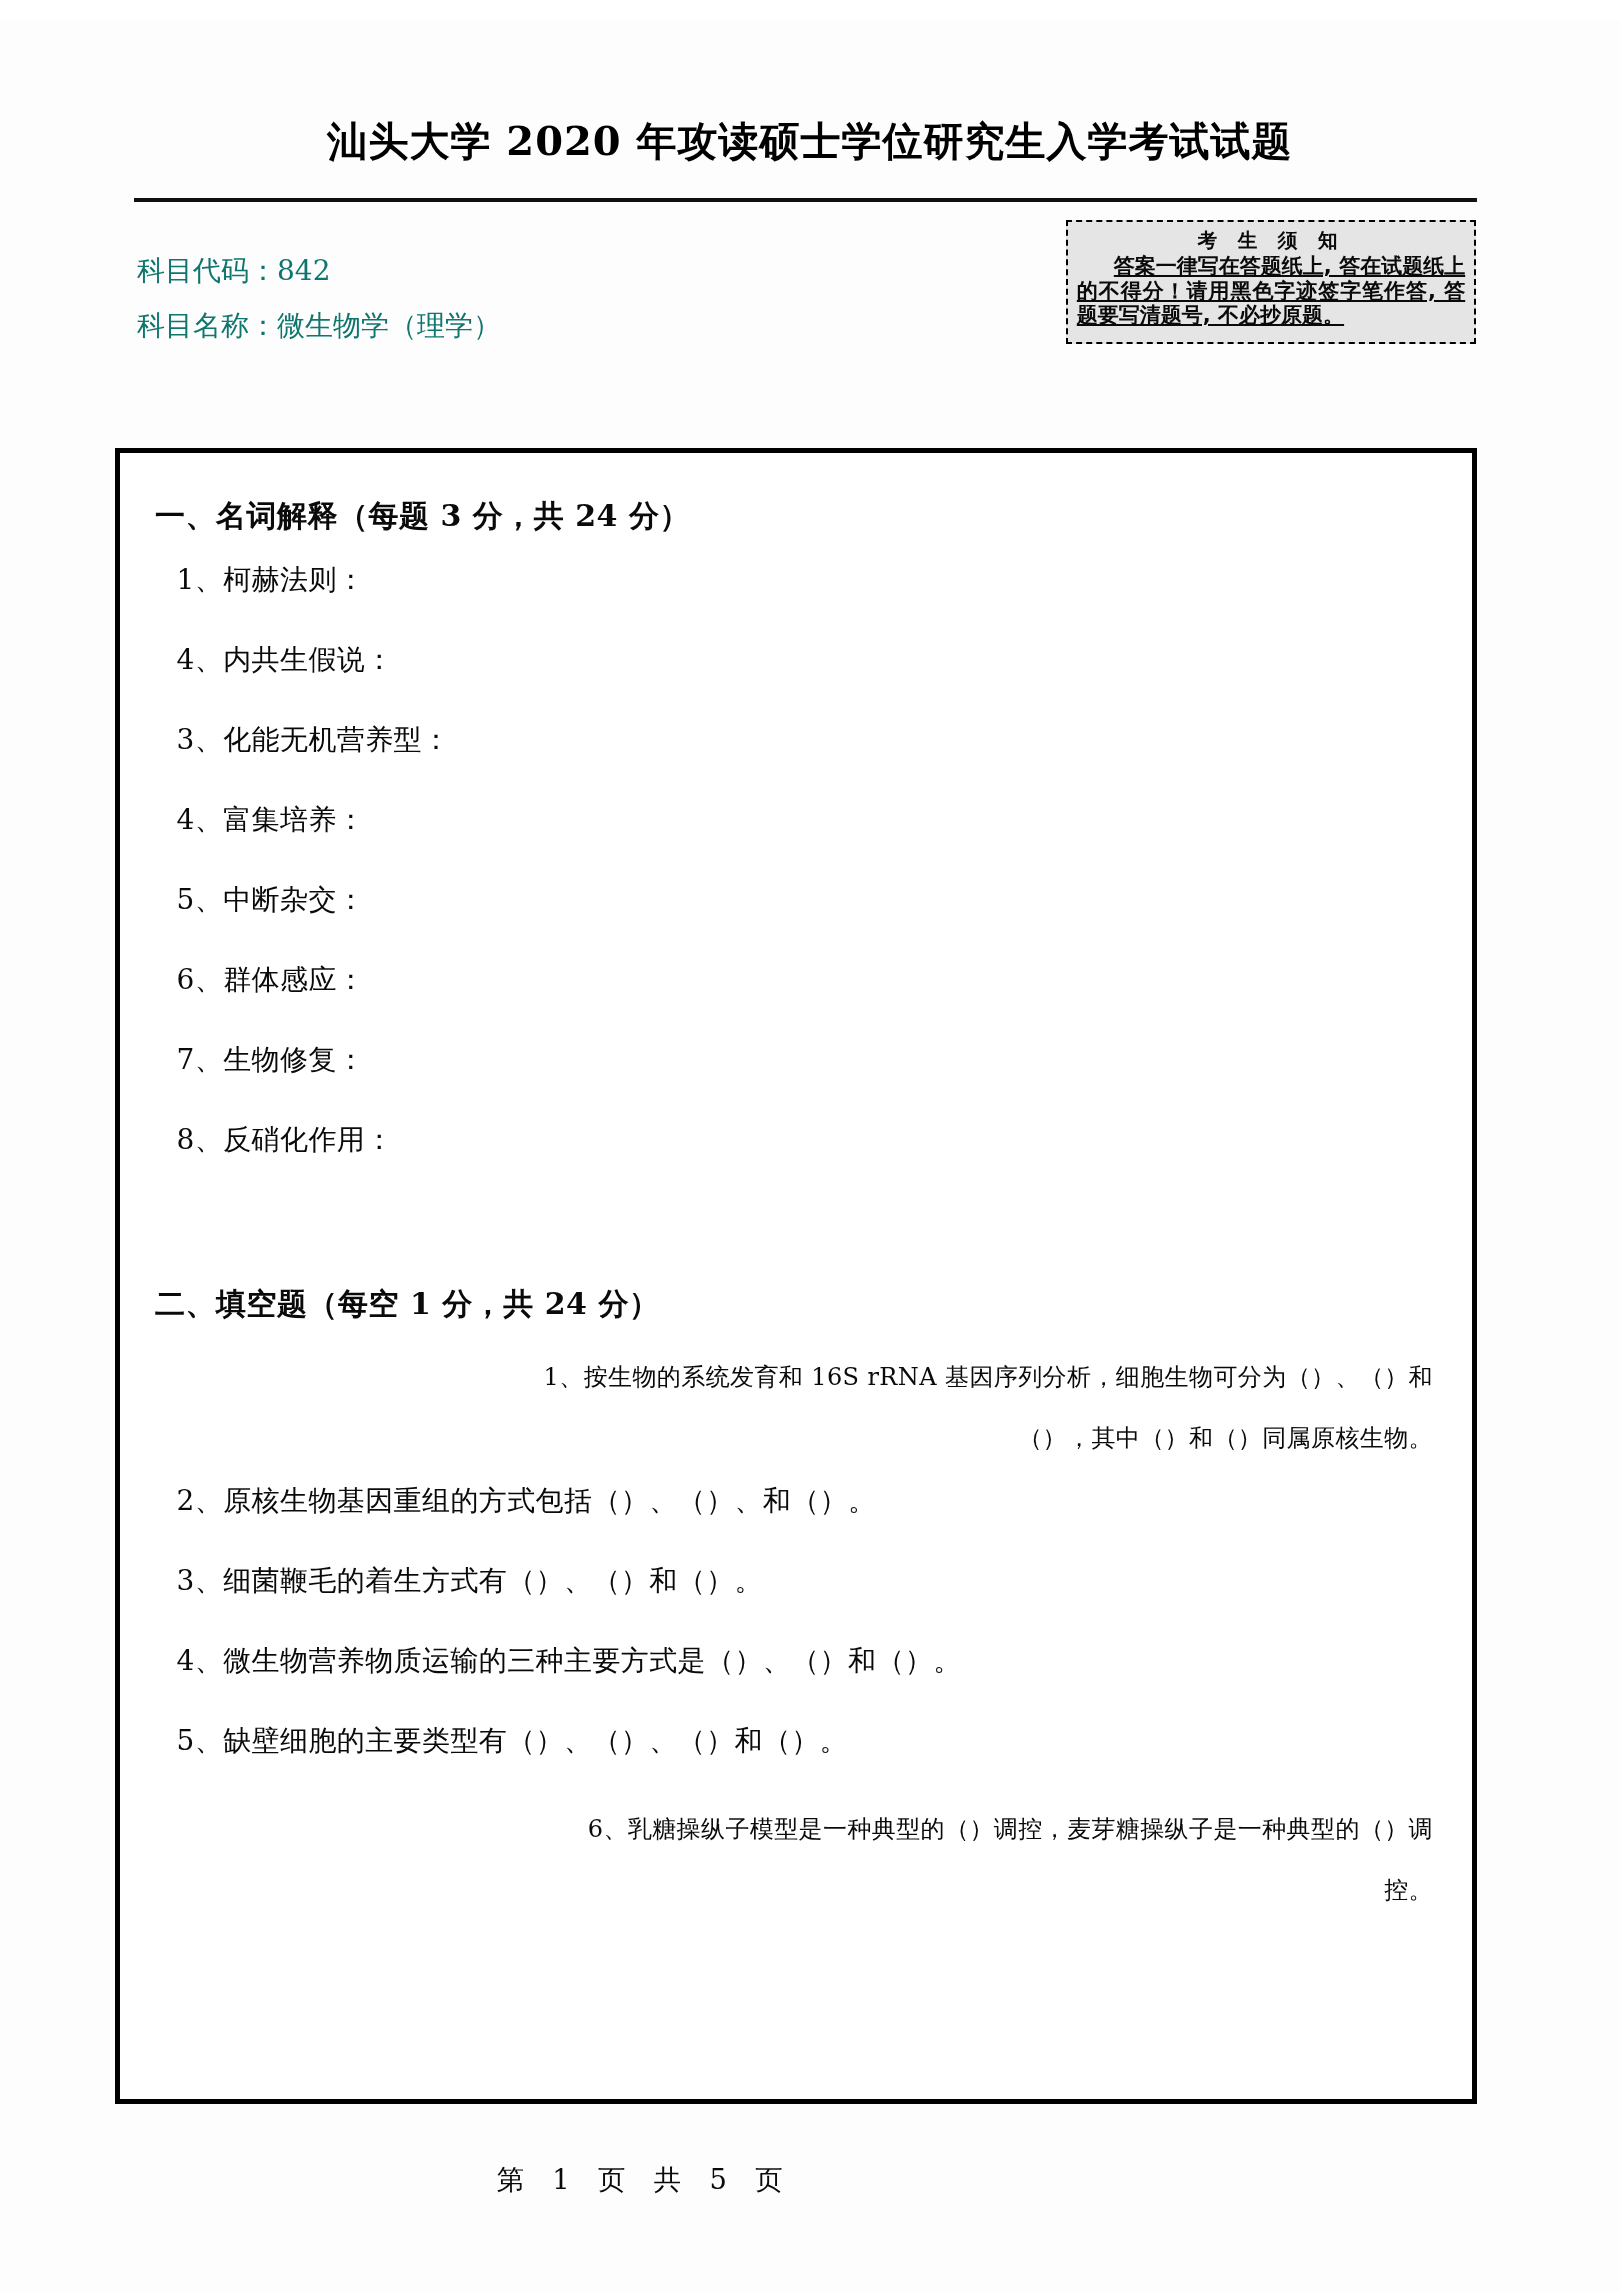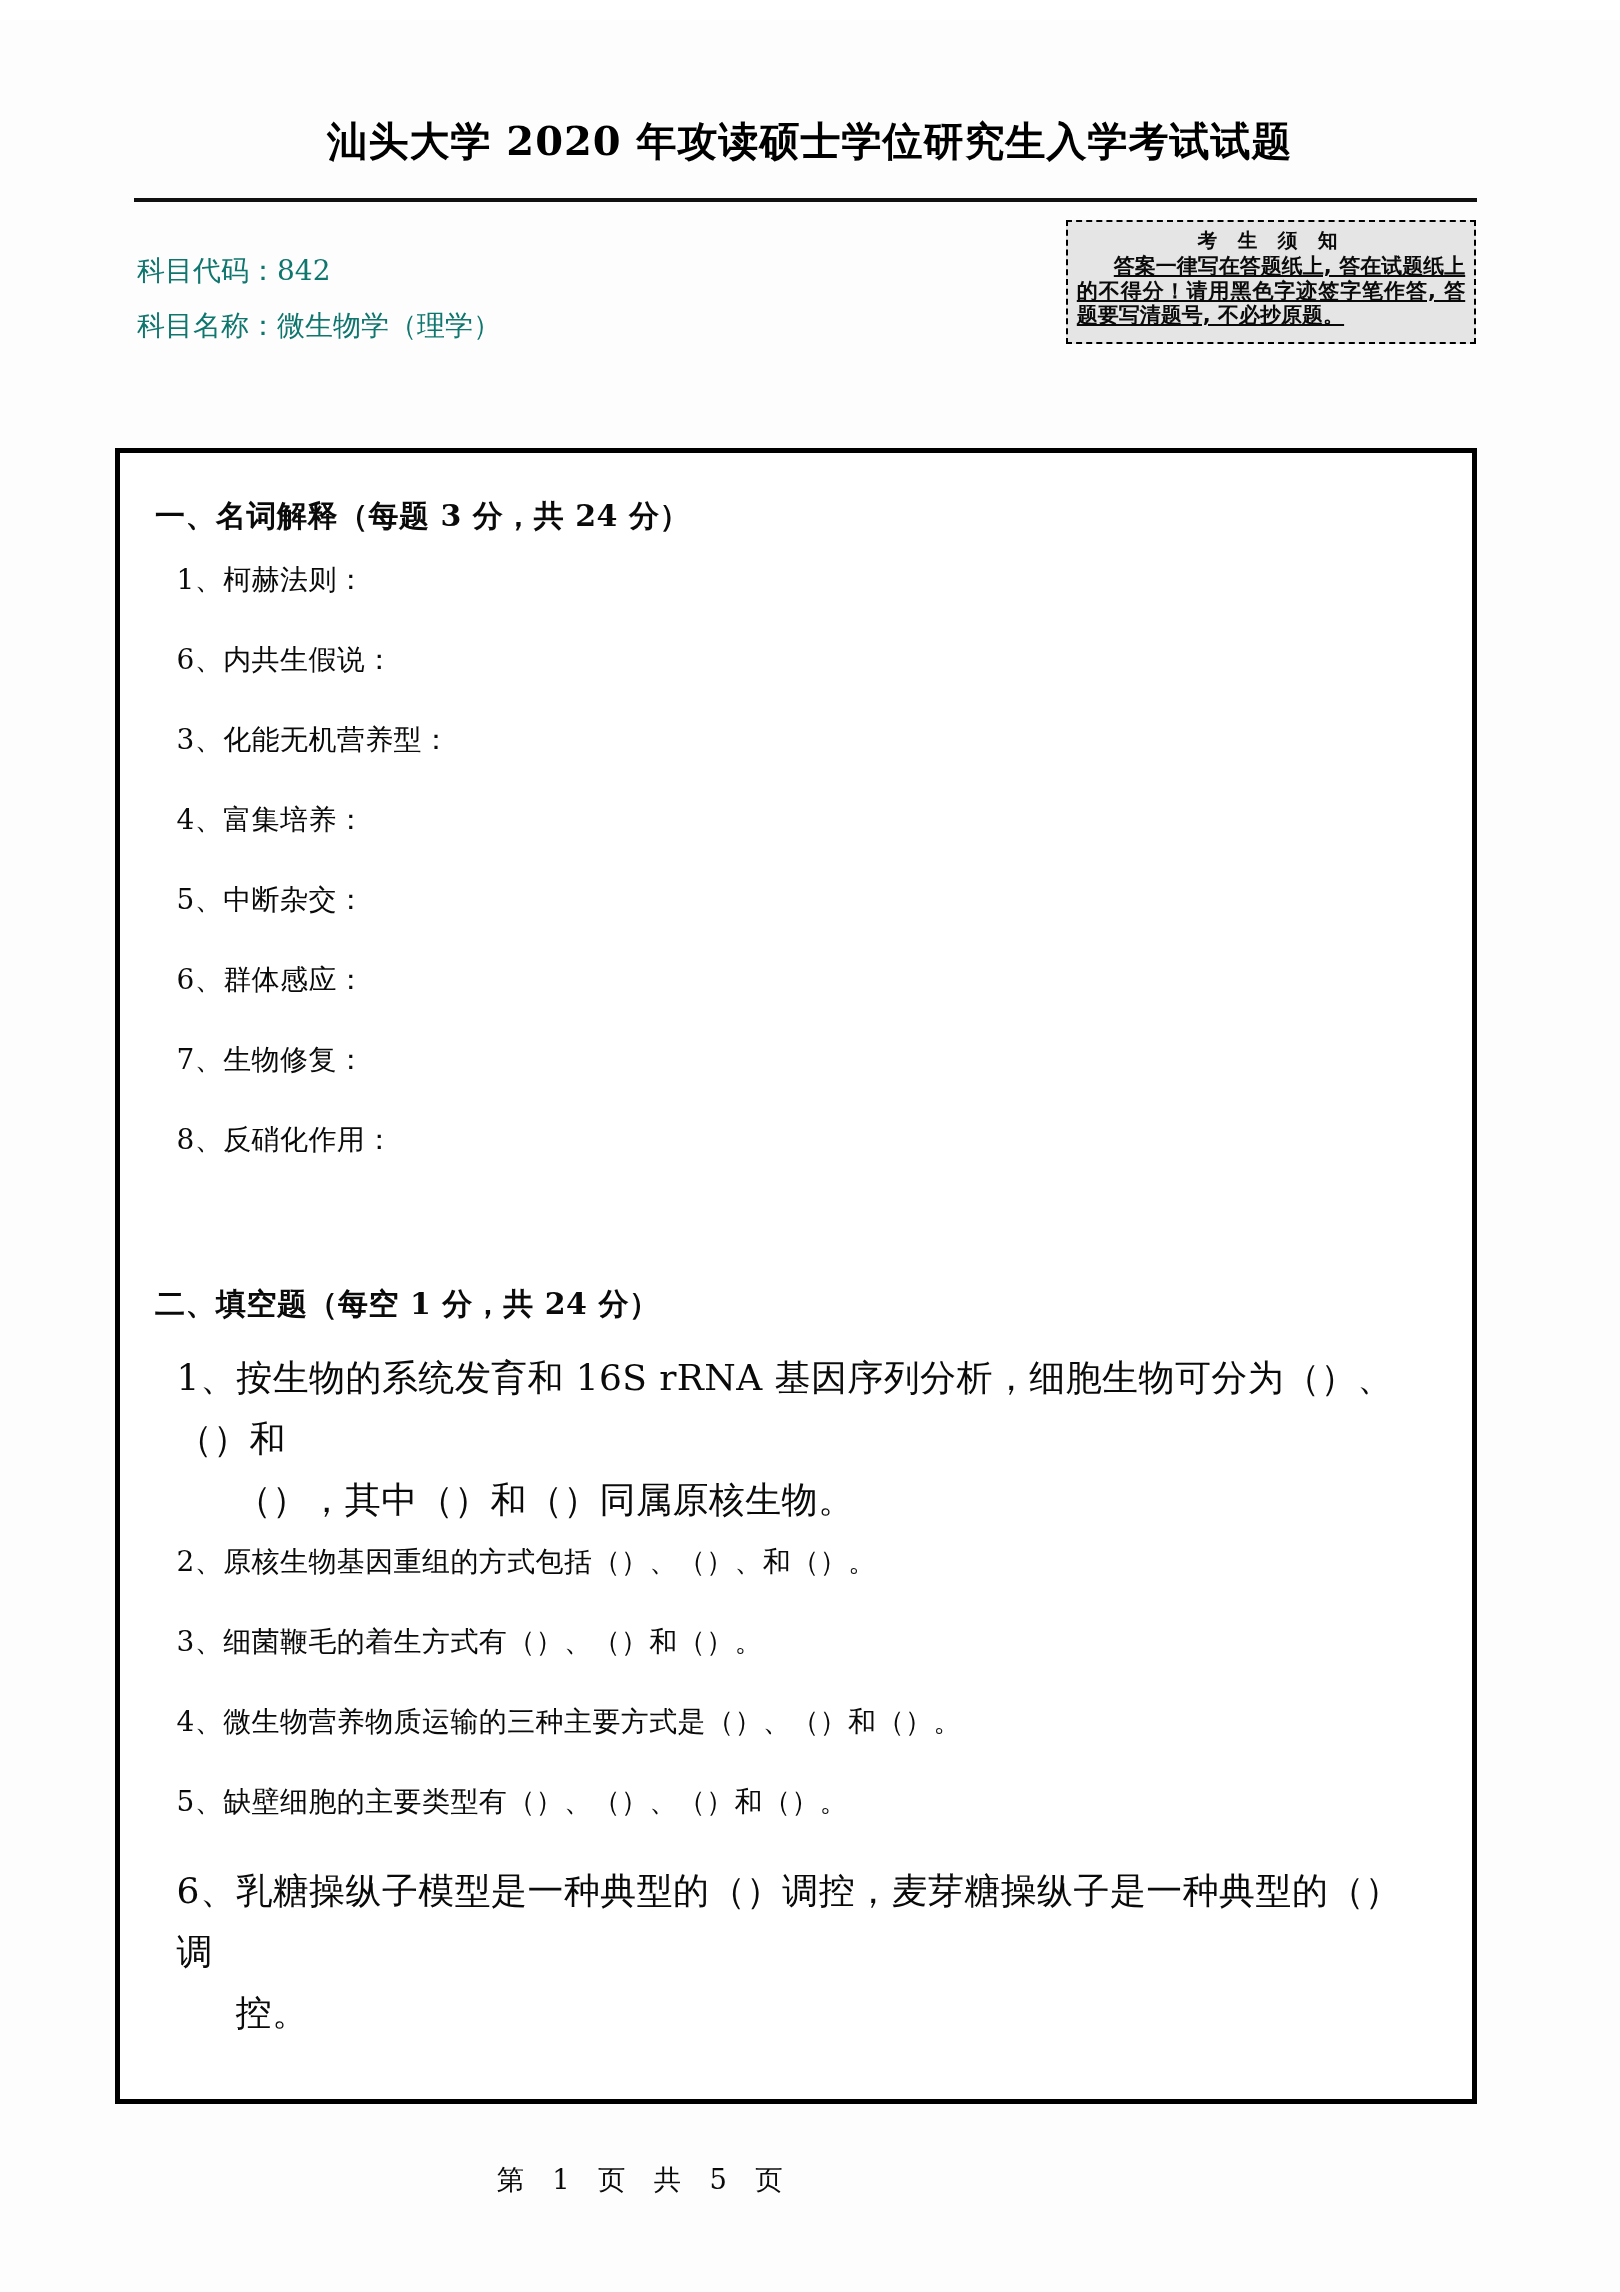--- a/index.html
+++ b/index.html
@@ -115,25 +115,26 @@
 
   .q-item {
     font-size: 28px;
     line-height: 43px;
     margin: 0 0 37px 0;
     padding-left: 21.6px;
     letter-spacing: 0.4px;
   }
 
   .q-wrap {
-    font-size: 36px;
+    font-size: 24px;
     line-height: 61px;
     margin: 0 0 9.8px 0;
     padding-left: 21.6px;
     letter-spacing: 0.4px;
+    text-align: right;
   }
   .q-wrap .cont {
     display: block;
     padding-left: 59px;
   }
 
   .gap-big { height: 76px; }
 
   
   .footer {
@@ -166,21 +167,21 @@
   <div class="notice-box">
     <div class="notice-title">考 生 须 知</div>
     <div class="notice-body">答案一律写在答题纸上, 答在试题纸上的不得分！请用黑色字迹签字笔作答, 答题要写清题号, 不必抄原题。</div>
   </div>
 
   <div class="content-box">
 
     <div class="section-head">一、名词解释（每题 3 分，共 24 分）</div>
 
     <div class="q-item">1、柯赫法则：</div>
-    <div class="q-item">6、内共生假说：</div>
+    <div class="q-item">4、内共生假说：</div>
     <div class="q-item">3、化能无机营养型：</div>
     <div class="q-item">4、富集培养：</div>
     <div class="q-item">5、中断杂交：</div>
     <div class="q-item">6、群体感应：</div>
     <div class="q-item">7、生物修复：</div>
     <div class="q-item">8、反硝化作用：</div>
 
     <div class="gap-big"></div>
 
     <div class="section-head">二、填空题（每空 1 分，共 24 分）</div>

